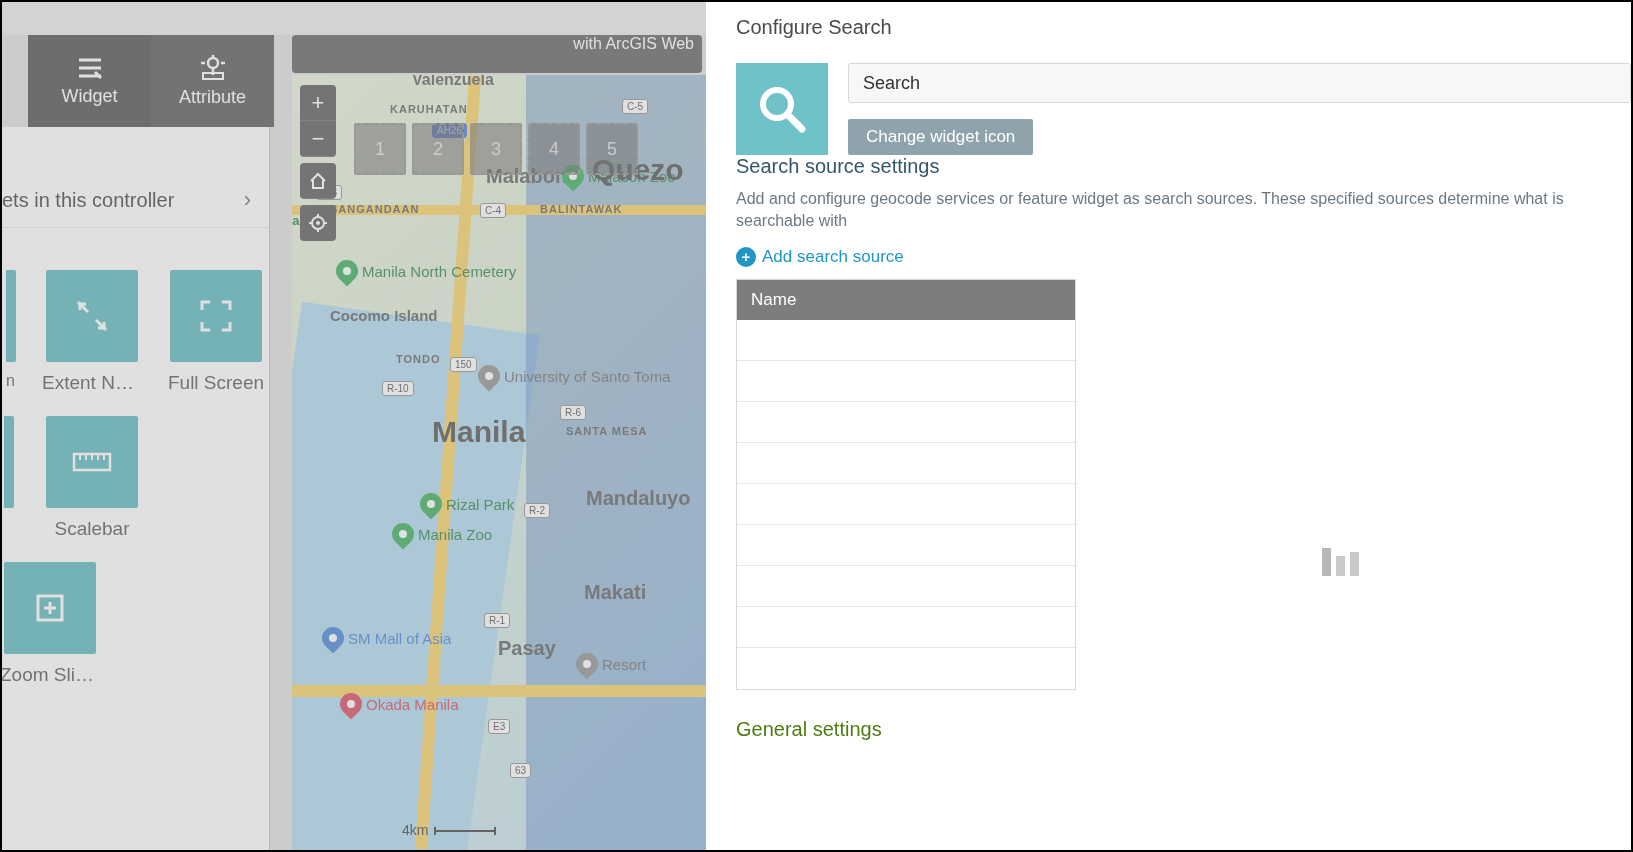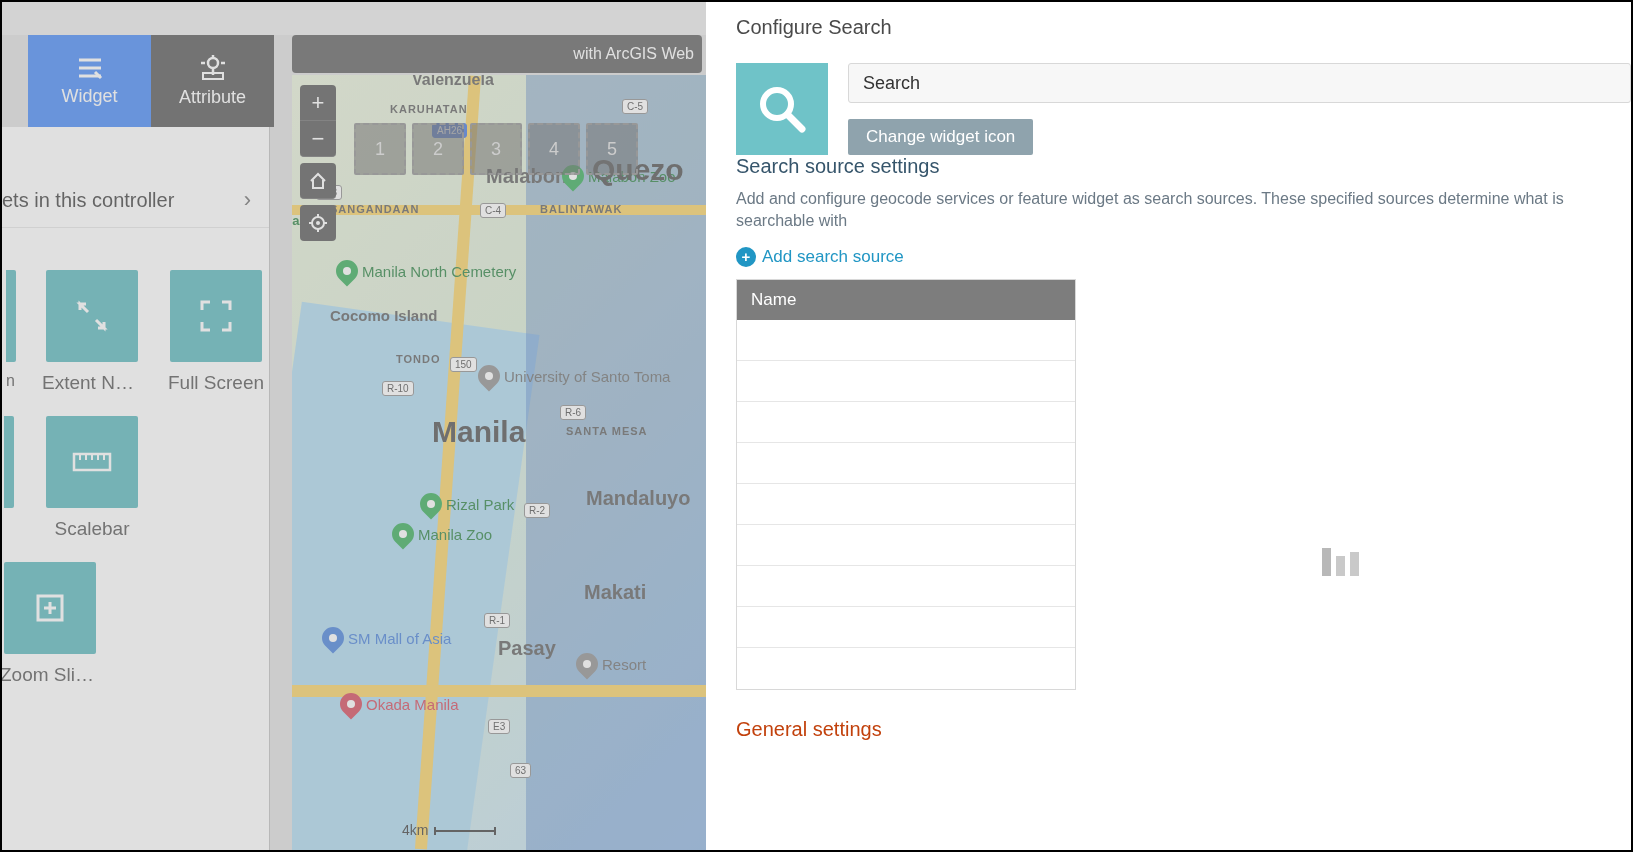--- a/index.html
+++ b/index.html
@@ -10,25 +10,25 @@
   .dim-layer { position: absolute; left: 0; top: 0; width: 704px; height: 100%; background: #ddd; filter: brightness(0.93); }
   .dim-overlay { position: absolute; left: 0; top: 0; width: 704px; height: 100%; background: rgba(200,200,200,0.35); pointer-events: none; z-index: 50; }
 
   
   .top-strip { position: absolute; left: 0; top: 0; width: 704px; height: 33px; background: #e9e9e9; }
 
   
   .tab-bar { position: absolute; left: 26px; top: 33px; height: 92px; display: flex; }
   .tab { width: 123px; height: 92px; display: flex; flex-direction: column; align-items: center; justify-content: center; color: #fff; font-size: 18px; }
   .tab svg { margin-bottom: 6px; }
-  .tab-active { background: #3b82f6; }
+  .tab-active { background: #404040; }
   .tab-inactive { background: #4a4a4a; }
 
   
-  .map-header { position: absolute; left: 290px; top: 33px; right: calc(100% - 704px); height: 38px; width: 410px; background: #555; color: #fff; display: flex; align-items: center; justify-content: flex-end; padding-right: 8px; font-size: 16px; border-radius: 4px; }
+  .map-header { position: absolute; left: 290px; top: 33px; right: calc(100% - 704px); height: 38px; width: 410px; background: #555; color: #fff; display: flex; align-items: flex-start; justify-content: flex-end; padding-right: 8px; font-size: 16px; border-radius: 4px; }
 
   
   .left-panel { position: absolute; left: 0; top: 125px; width: 268px; height: calc(100% - 125px); background: #fff; border-right: 1px solid #bdbdbd; }
   .controller-row { display: flex; align-items: center; justify-content: space-between; padding: 14px 18px 14px 0; font-size: 20px; color: #333; border-bottom: 1px solid #e4e4e4; margin-top: 46px; margin-bottom: 42px;}
   .controller-row .chev { font-size: 22px; color: #666; }
 
   .widget-grid { display: flex; flex-wrap: wrap; gap: 22px 28px; padding-left: 0; }
   .widget-col { display: flex; flex-direction: column; align-items: center; width: 96px; }
   .widget-col:first-child { width: 16px; align-items: flex-end; }
   .widget-tile { width: 92px; height: 92px; background: #4fb3b8; display: flex; align-items: center; justify-content: center; border-radius: 2px; }
@@ -86,21 +86,21 @@
   .source-table-head { background: #7d7d7d; color: #fff; padding: 10px 14px; font-size: 17px; }
   .source-table-row { height: 41px; border-bottom: 1px solid #e6e6e6; }
   .source-table-row:last-child { border-bottom: none; }
 
   .spinner { position: absolute; right: 272px; top: 546px; display: flex; gap: 5px; align-items: flex-end; }
   .spinner span { width: 9px; background: #c9c9c9; display: block; }
   .spinner span:nth-child(1){ height: 28px; background:#b8b8b8; }
   .spinner span:nth-child(2){ height: 20px; }
   .spinner span:nth-child(3){ height: 24px; }
 
-  .general-title { font-size: 20px; color: #c2410c; margin-top: 28px; font-weight: 500; }
+  .general-title { font-size: 20px; color: #4d7c0f; margin-top: 28px; font-weight: 500; }
 </style>
 </head>
 <body>
 
 <div class="dim-layer">
   <div class="top-strip"></div>
 
   <div class="tab-bar">
     <div class="tab tab-active">
       <svg width="30" height="24" viewBox="0 0 30 24">

